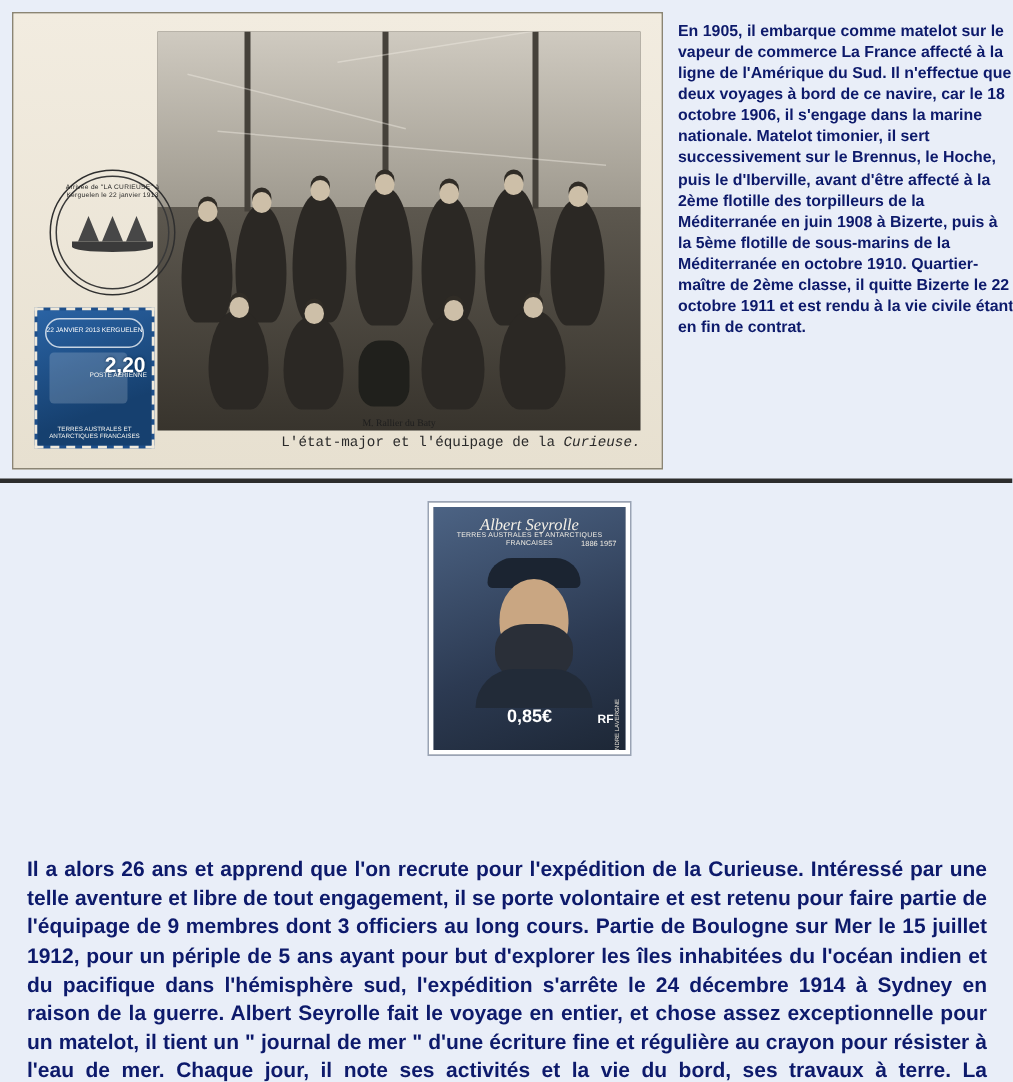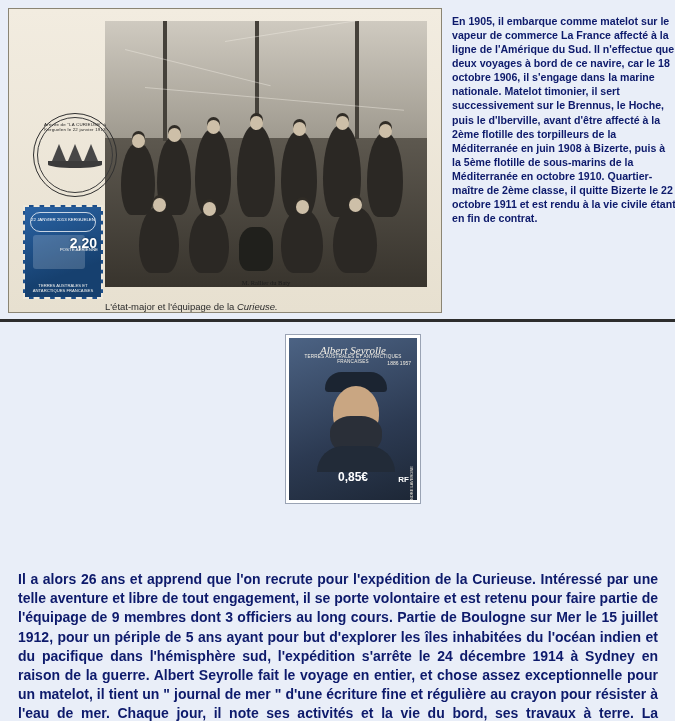--- a/index.html
+++ b/index.html
@@ -92,26 +92,26 @@
     top: -9px;
     width: 13px; height: 14px;
     margin-left: -6px;
     border-radius: 50%;
     background: #cdbfa8;
     box-shadow: 0 -3px 0 0 #302c26;
   }
   .photo-caption {
     position: absolute;
     left: 96px;
-    top: 292px;
+    top: 280px;
     width: 322px;
-    text-align: left;
+    text-align: right;
     font-size: 9.5px;
     color: #2b2b2b;
-    font-family: Liberation Sans, sans-serif;
+    font-family: Liberation Mono, monospace;
   }
   .photo-caption i { font-style: italic; }
   .photo-sub {
     position: absolute;
     left: 96px;
     top: 270px;
     width: 322px;
     text-align: center;
     font-size: 6.5px;
     color: #1d1d1d;

